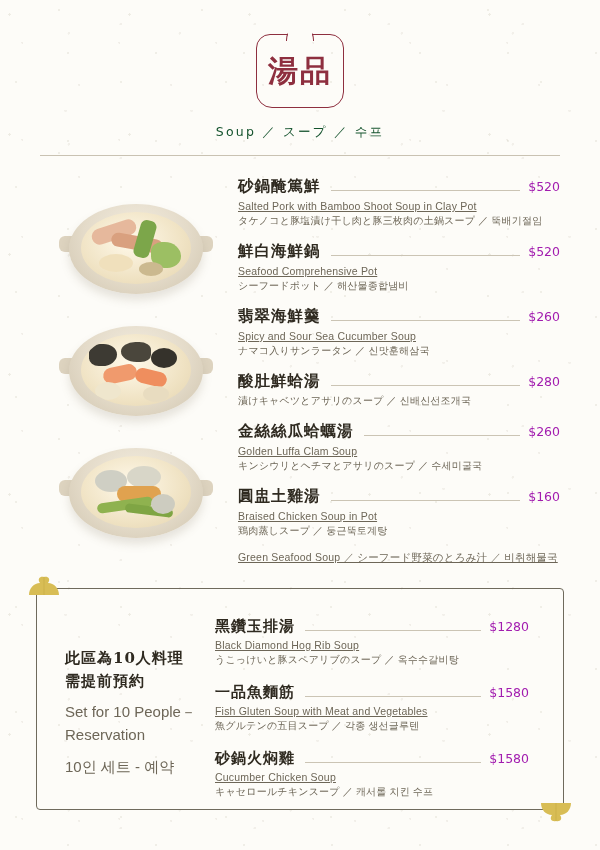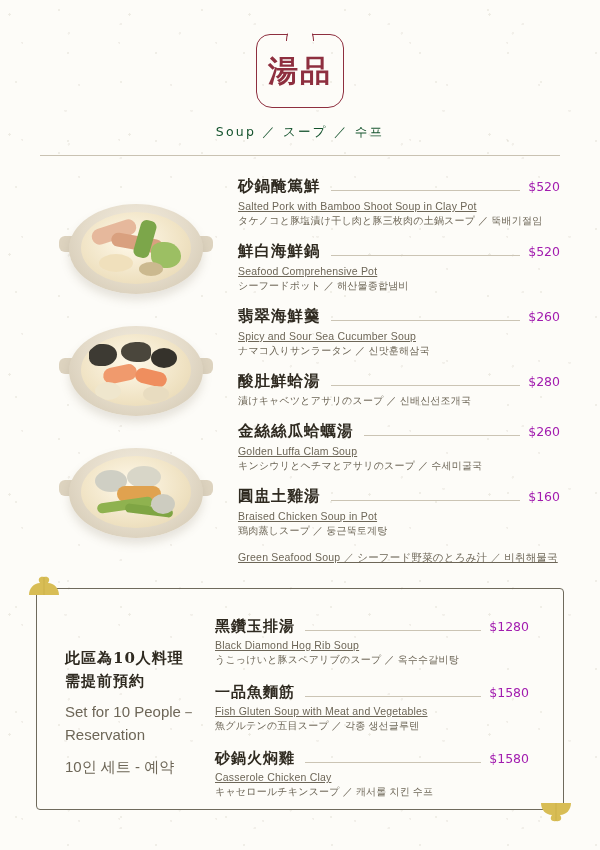--- a/index.html
+++ b/index.html
@@ -454,20 +454,20 @@
         <div class="item-en">Fish Gluten Soup with Meat and Vegetables</div>
         <div class="item-jp">魚グルテンの五目スープ ／ 각종 생선글루텐</div>
       </div>
 
       <div class="bitem">
         <div class="item-top">
           <div class="item-name">砂鍋火焖雞</div>
           <div class="dotline"></div>
           <div class="item-price">$1580</div>
         </div>
-        <div class="item-en">Casserole Chicken Clay</div>
+        <div class="item-en">Cucumber Chicken Soup</div>
         <div class="item-jp">キャセロールチキンスープ ／ 캐서롤 치킨 수프</div>
       </div>
 
     </div>
   </div>
 
 </div>
 
 </body></html>

